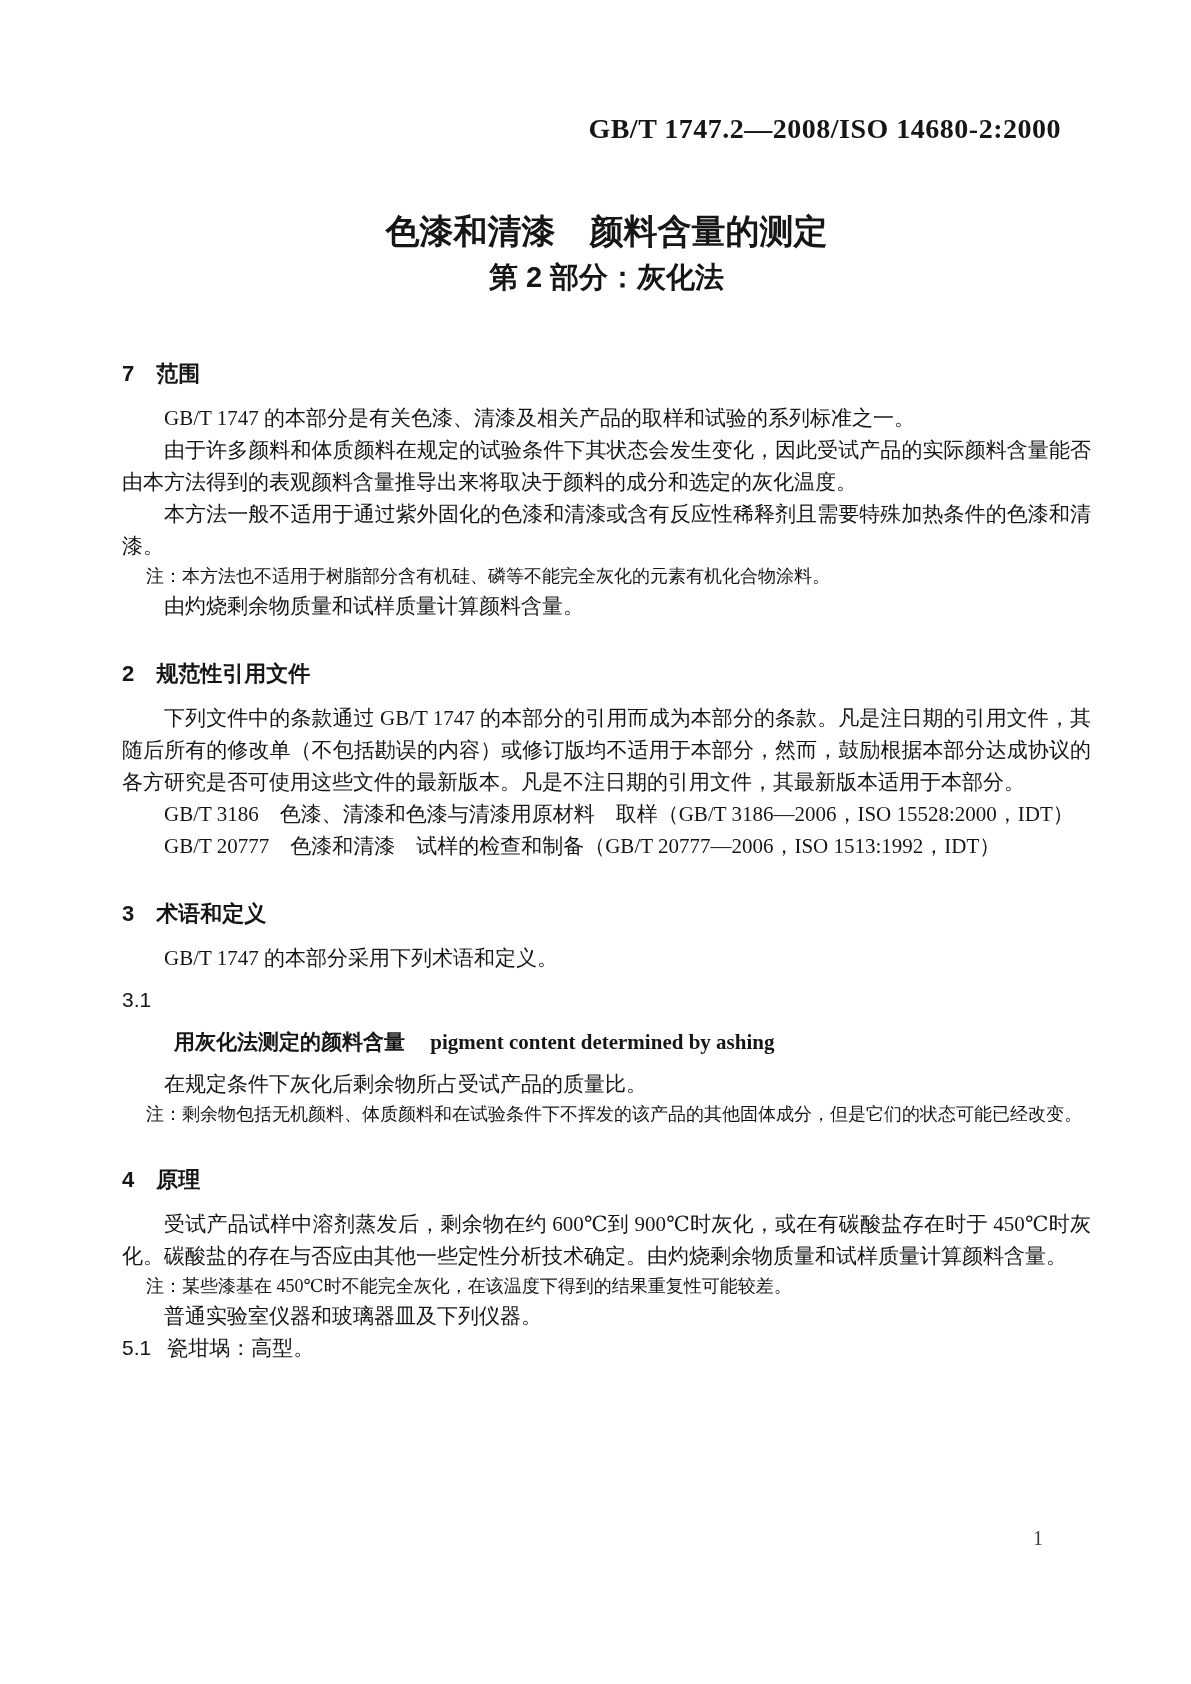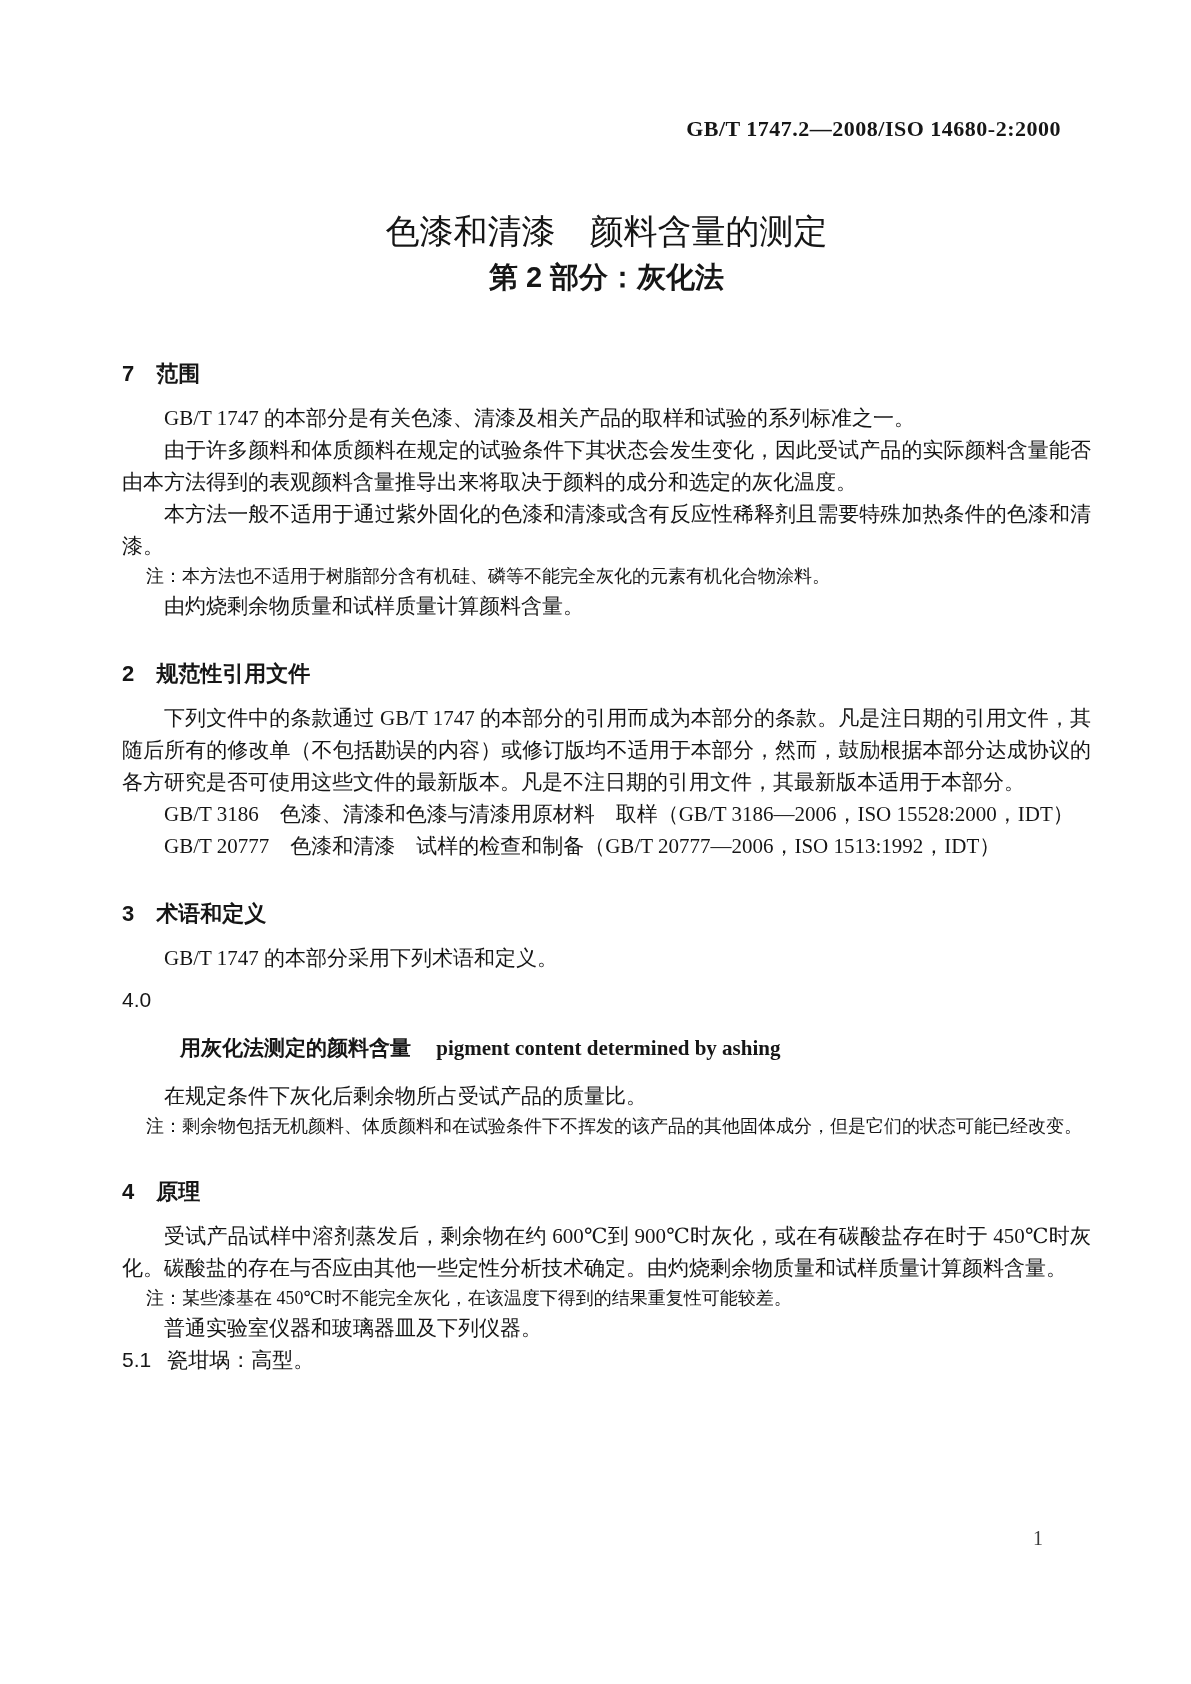--- a/index.html
+++ b/index.html
@@ -15,29 +15,29 @@
   .content{
     position:absolute;
     left:122px; right:100px; top:0;
   }
   .doc-code{
     margin-top:116px;
     text-align:right;
     padding-right:30px;
     font-family:"Liberation Serif","DejaVu Serif",serif;
     font-weight:bold;
-    font-size:22px;
+    font-size:28px;
     line-height:26px;
     letter-spacing:0.5px;
   }
   .title-block{ text-align:center; }
   .title-line1{
     margin-top:68px;
     font-family:"Liberation Sans","DejaVu Sans",sans-serif;
-    font-weight:normal;
+    font-weight:bold;
     font-size:34px;
     line-height:42px;
   }
   .title-line2{
     margin-top:6px;
     font-family:"Liberation Sans","DejaVu Sans",sans-serif;
     font-weight:bold;
     font-size:29px;
     line-height:38px;
   }
@@ -71,21 +71,21 @@
     line-height:28px;
     text-align:justify;
   }
   .term-number{
     margin-top:10px;
     font-family:"Liberation Sans","DejaVu Sans",sans-serif;
     font-size:21px;
     line-height:32px;
   }
   .term-line{
-    margin:16px;
+    margin:10px;
     padding-left:42px;
     font-size:21px;
     line-height:32px;
   }
   .term-zh{
     font-family:"Liberation Sans","DejaVu Sans",sans-serif;
     font-weight:bold;
     margin-right:20px;
   }
   .term-en{
@@ -136,21 +136,21 @@
     <p class="note">注：本方法也不适用于树脂部分含有机硅、磷等不能完全灰化的元素有机化合物涂料。</p>
     <p class="para">由灼烧剩余物质量和试样质量计算颜料含量。</p>
 
     <div class="section-heading">2　规范性引用文件</div>
     <p class="para">下列文件中的条款通过 GB/T 1747 的本部分的引用而成为本部分的条款。凡是注日期的引用文件，其随后所有的修改单（不包括勘误的内容）或修订版均不适用于本部分，然而，鼓励根据本部分达成协议的各方研究是否可使用这些文件的最新版本。凡是不注日期的引用文件，其最新版本适用于本部分。</p>
     <p class="ref-line">GB/T 3186　色漆、清漆和色漆与清漆用原材料　取样（GB/T 3186—2006，ISO 15528:2000，IDT）</p>
     <p class="ref-line">GB/T 20777　色漆和清漆　试样的检查和制备（GB/T 20777—2006，ISO 1513:1992，IDT）</p>
 
     <div class="section-heading">3　术语和定义</div>
     <p class="para">GB/T 1747 的本部分采用下列术语和定义。</p>
-    <div class="term-number">4.0</div>
+    <div class="term-number">3.1</div>
     <p class="term-line">
       <span class="term-zh">用灰化法测定的颜料含量</span>
       <span class="term-en">pigment content determined by ashing</span>
     </p>
     <p class="definition">在规定条件下灰化后剩余物所占受试产品的质量比。</p>
     <p class="note">注：剩余物包括无机颜料、体质颜料和在试验条件下不挥发的该产品的其他固体成分，但是它们的状态可能已经改变。</p>
 
     <div class="section-heading">4　原理</div>
     <p class="para">受试产品试样中溶剂蒸发后，剩余物在约 600℃到 900℃时灰化，或在有碳酸盐存在时于 450℃时灰化。碳酸盐的存在与否应由其他一些定性分析技术确定。由灼烧剩余物质量和试样质量计算颜料含量。</p>
     <p class="note">注：某些漆基在 450℃时不能完全灰化，在该温度下得到的结果重复性可能较差。</p>

